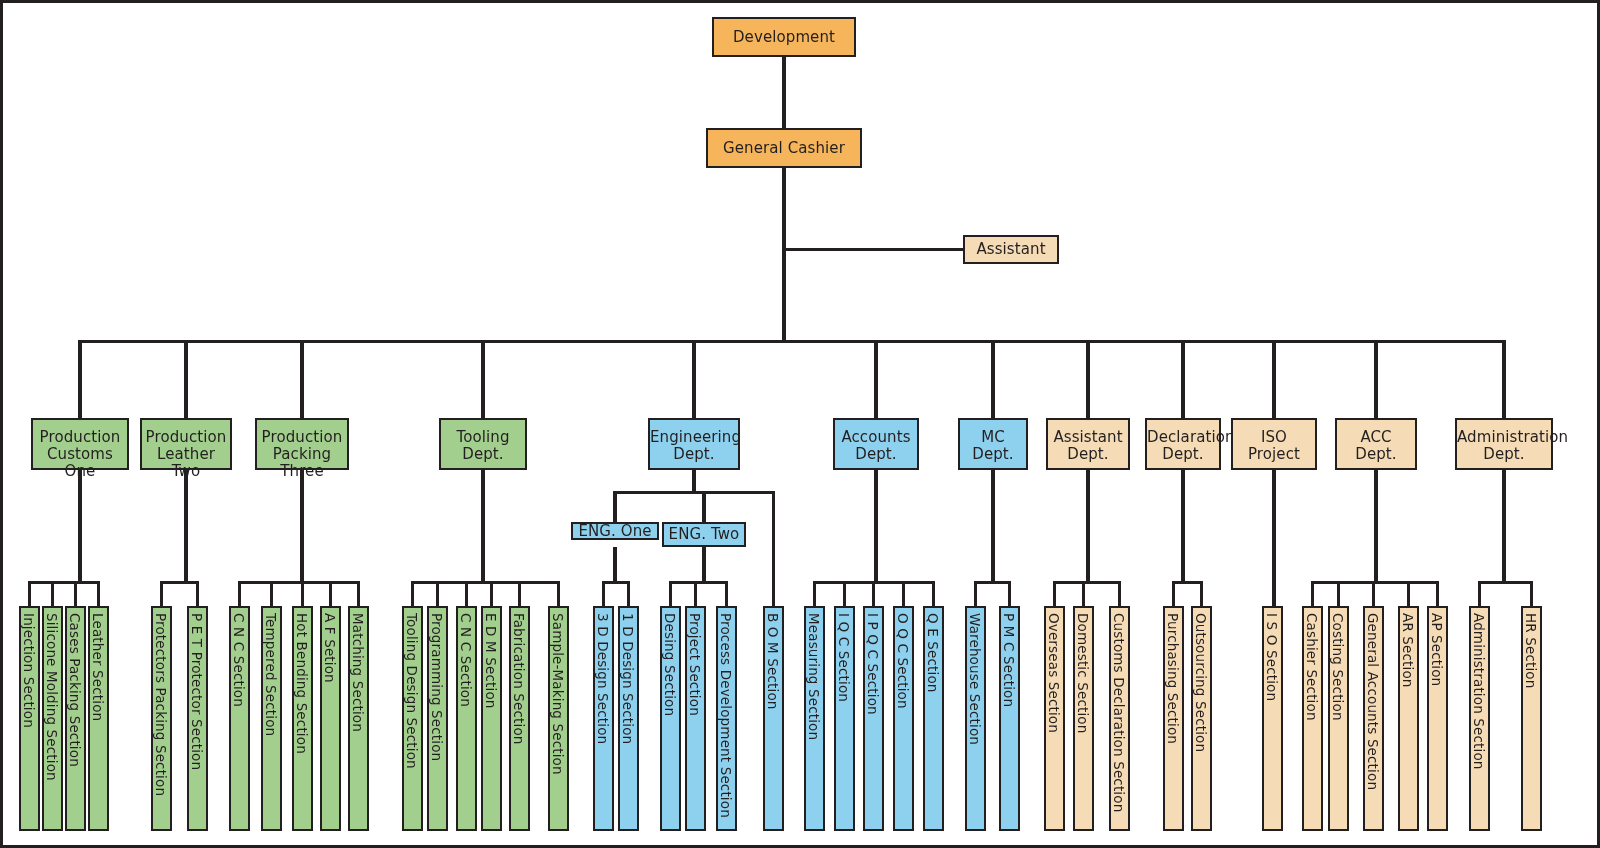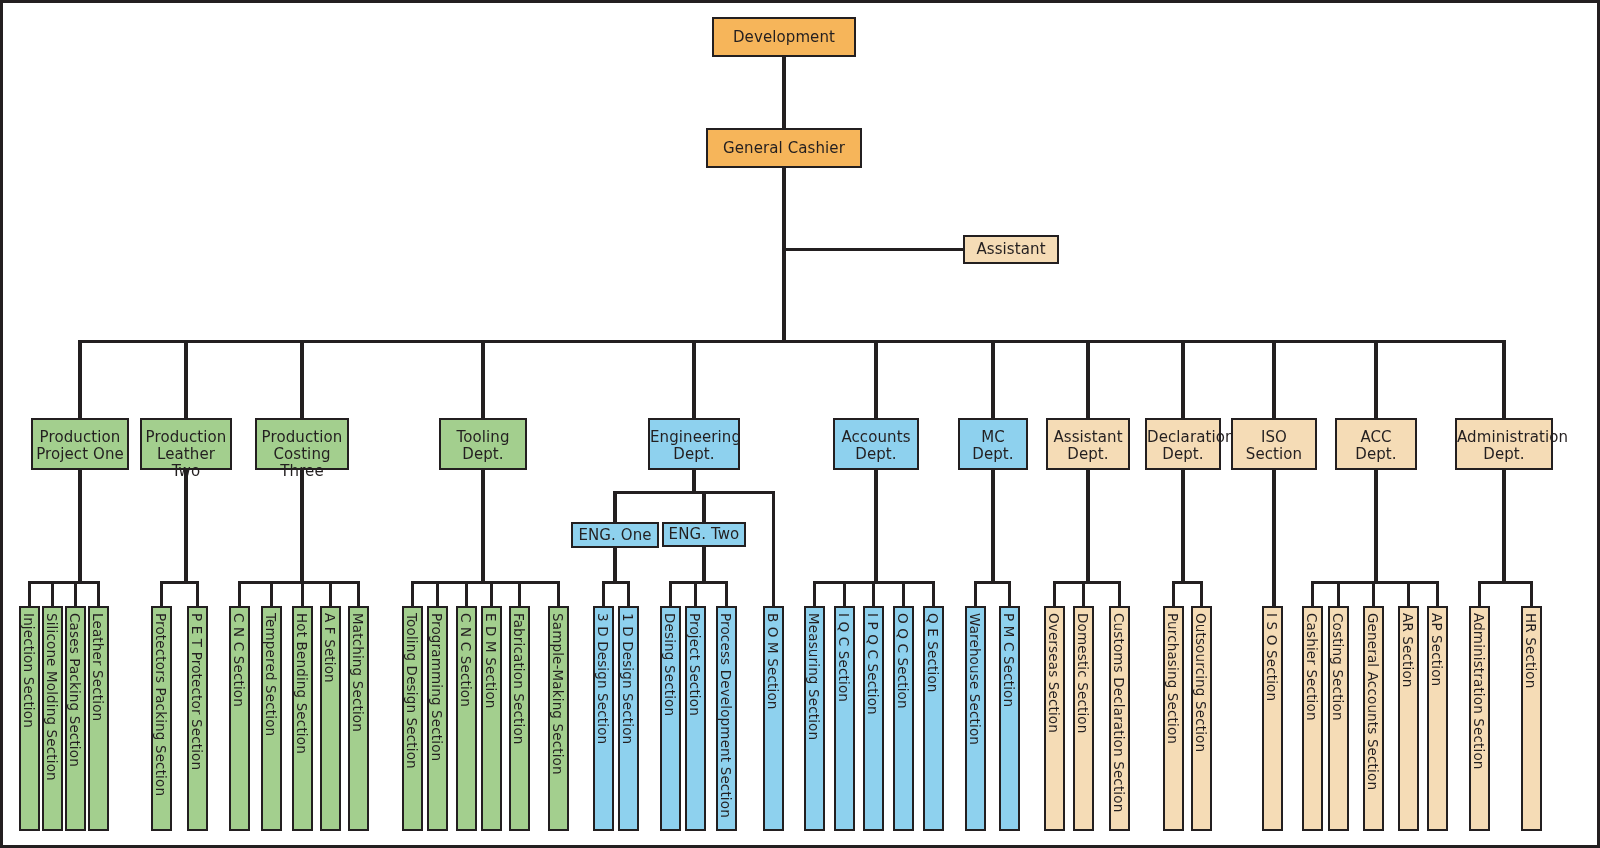--- a/index.html
+++ b/index.html
@@ -153,33 +153,33 @@
   <div id="nodes">
       <div class="box c-orange" id="node-directorate" style="left: 709px; top: 14px; width: 144px; height: 40px;">
         <span>Development</span>
       </div>
       <div class="box c-orange" id="node-gm" style="left: 703px; top: 125px; width: 156px; height: 40px;">
         <span>General Cashier</span>
       </div>
       <div class="box c-tan" id="node-assistant" style="left: 960px; top: 232px; width: 96px; height: 29px;">
         <span>Assistant</span>
       </div>
-      <div class="box c-green" id="node-prod1" style="left: 28px; top: 415px; width: 98px; height: 52px; display: block; padding-top: 9px;"><span>Production</span><br><span>Project One</span></div>
+      <div class="box c-green" id="node-prod1" style="left: 28px; top: 415px; width: 98px; height: 52px; display: block; padding-top: 9px;"><span>Production</span><br><span>Customs One</span></div>
       <div class="box c-green" id="node-prod2" style="left: 137px; top: 415px; width: 92px; height: 52px; display: block; padding-top: 9px;"><span>Production</span><br><span>Leather Two</span></div>
-      <div class="box c-green" id="node-prod3" style="left: 252px; top: 415px; width: 94px; height: 52px; display: block; padding-top: 9px;"><span>Production</span><br><span>Costing Three</span></div>
+      <div class="box c-green" id="node-prod3" style="left: 252px; top: 415px; width: 94px; height: 52px; display: block; padding-top: 9px;"><span>Production</span><br><span>Packing Three</span></div>
       <div class="box c-green" id="node-tool" style="left: 436px; top: 415px; width: 88px; height: 52px; display: block; padding-top: 9px;"><span>Tooling</span><br><span>Dept.</span></div>
       <div class="box c-blue" id="node-eng" style="left: 645px; top: 415px; width: 92px; height: 52px; display: block; padding-top: 9px;"><span>Engineering</span><br><span>Dept.</span></div>
       <div class="box c-blue" id="node-qual" style="left: 830px; top: 415px; width: 86px; height: 52px; display: block; padding-top: 9px;"><span>Accounts</span><br><span>Dept.</span></div>
       <div class="box c-blue" id="node-mc" style="left: 955px; top: 415px; width: 70px; height: 52px; display: block; padding-top: 9px;"><span>MC</span><br><span>Dept.</span></div>
       <div class="box c-tan" id="node-mkt" style="left: 1043px; top: 415px; width: 84px; height: 52px; display: block; padding-top: 9px;"><span>Assistant</span><br><span>Dept.</span></div>
       <div class="box c-tan" id="node-purch" style="left: 1142px; top: 415px; width: 76px; height: 52px; display: block; padding-top: 9px;"><span>Declaration</span><br><span>Dept.</span></div>
-      <div class="box c-tan" id="node-iso" style="left: 1228px; top: 415px; width: 86px; height: 52px; display: block; padding-top: 9px;"><span>ISO</span><br><span>Section</span></div>
+      <div class="box c-tan" id="node-iso" style="left: 1228px; top: 415px; width: 86px; height: 52px; display: block; padding-top: 9px;"><span>ISO</span><br><span>Project</span></div>
       <div class="box c-tan" id="node-acc" style="left: 1332px; top: 415px; width: 82px; height: 52px; display: block; padding-top: 9px;"><span>ACC</span><br><span>Dept.</span></div>
       <div class="box c-tan" id="node-admin" style="left: 1452px; top: 415px; width: 98px; height: 52px; display: block; padding-top: 9px;"><span>Administration</span><br><span>Dept.</span></div>
-      <div class="box c-blue" id="node-eng1" style="left: 568px; top: 519px; width: 88px; height: 26px;">
+      <div class="box c-blue" id="node-eng1" style="left: 568px; top: 519px; width: 88px; height: 18px;">
         <span>ENG. One</span>
       </div>
       <div class="box c-blue" id="node-eng2" style="left: 659px; top: 519px; width: 84px; height: 25px;">
         <span>ENG. Two</span>
       </div>
       <div class="leaf c-green" style="left: 16px; top: 603px; width: 21px; height: 225px;">
         <span style="left: 16px; top: 5px; transform: rotate(90deg);">Injection Section</span>
       </div>
       <div class="leaf c-green" style="left: 39px; top: 603px; width: 21px; height: 225px;">
         <span style="left: 16px; top: 5px; transform: rotate(90deg);">Silicone Molding Section</span>

